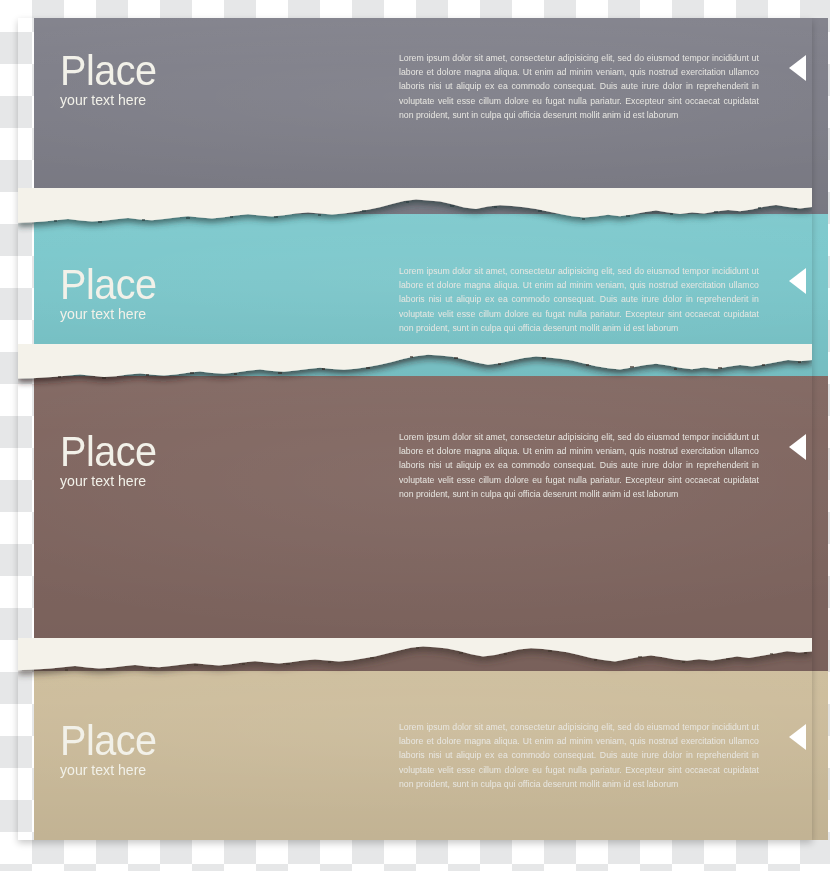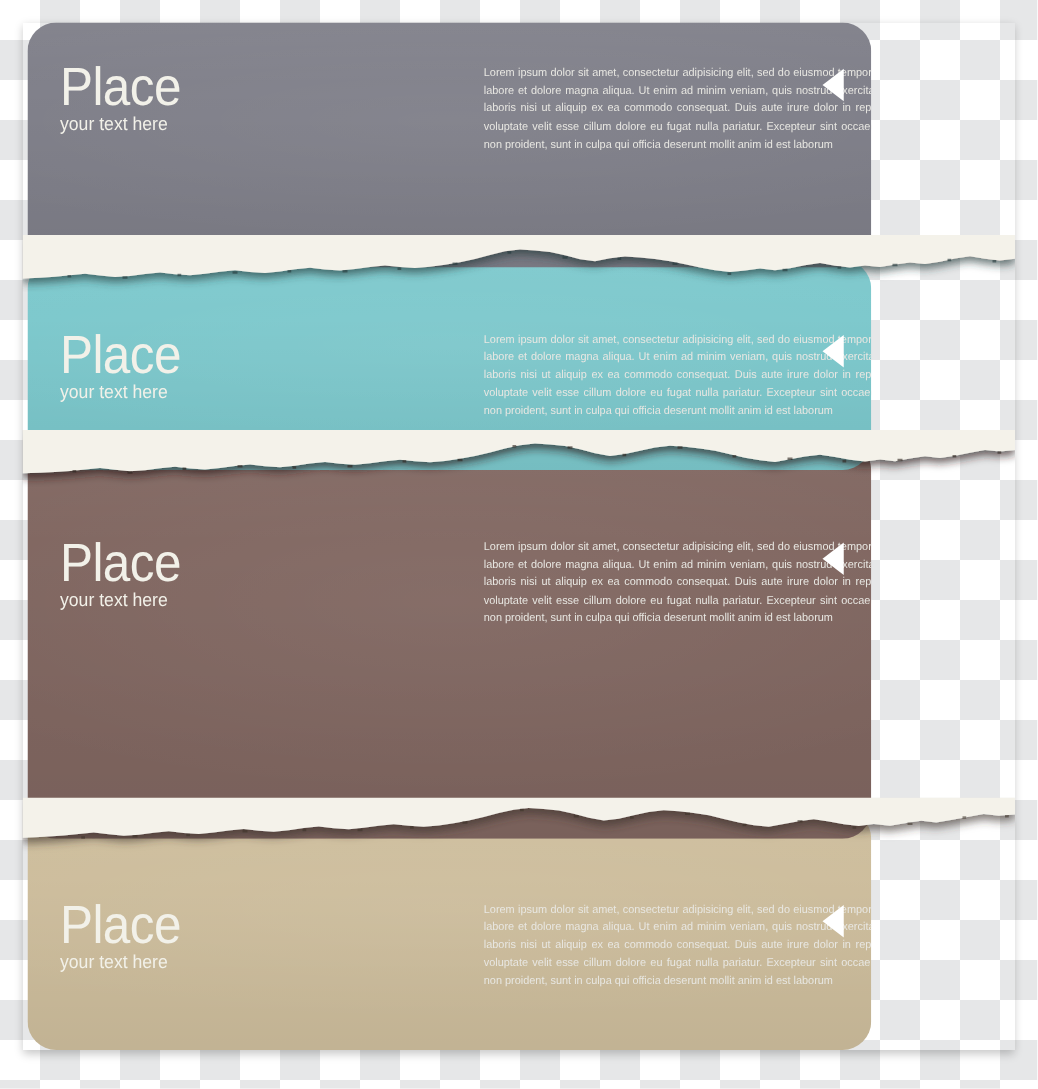--- a/index.html
+++ b/index.html
@@ -30,24 +30,23 @@
   #stack {
     position: absolute;
     left: 18px;
     top: 18px;
     width: 794px;
     height: 822px;
   }
 
   .panel {
     position: absolute;
-    left: 4px;
-    width: 675px;
+    left: 16px;
+    width: 794px;
     overflow: hidden;
-    border-radius: 23px;
   }
 
   .panel-bg {
     position: absolute;
     left: 0;
     top: 0;
     width: 100%;
     height: 100%;
   }
 

